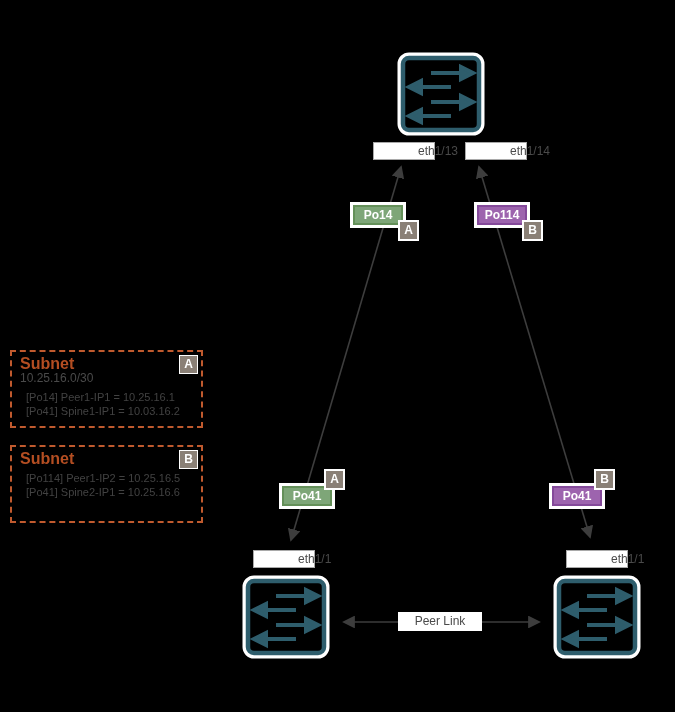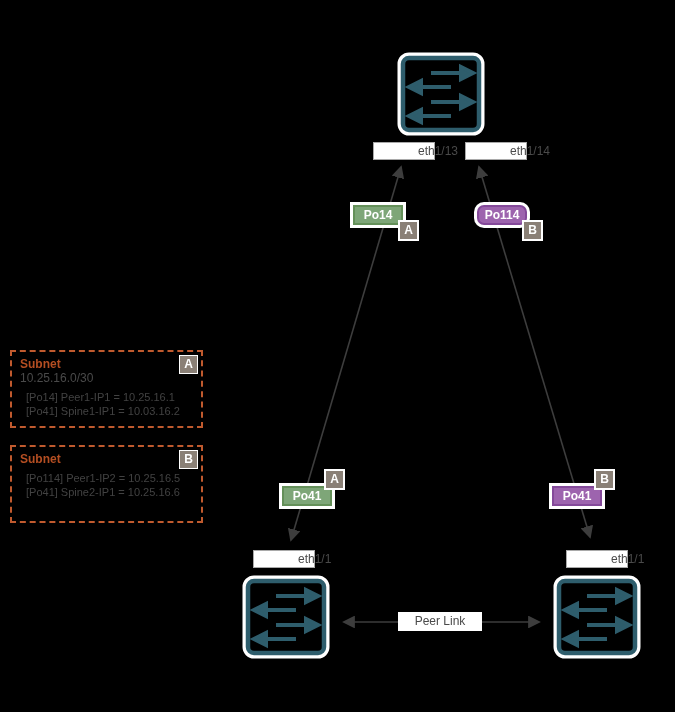--- a/index.html
+++ b/index.html
@@ -32,21 +32,21 @@
     position:absolute;z-index:4;width:21px;height:21px;
     background:#8A8076;border:2px solid #ffffff;
     color:#ffffff;font-size:12px;font-weight:700;line-height:17px;text-align:center;
   }
   
   .subnet-box{
     position:absolute;z-index:3;width:193px;height:78px;
     border:2px dashed #C05A2E;background:transparent;
     padding:5px 8px 4px 8px;
   }
-  .subnet-title{color:#B44E22;font-size:12px;font-weight:700;line-height:14px;}
+  .subnet-title{color:#B44E22;font-size:16px;font-weight:700;line-height:14px;}
   .subnet-cidr{color:#4a4a4a;font-size:12px;line-height:14px;}
   .subnet-entry{color:#424242;font-size:11px;line-height:14px;padding-left:6px;}
   .subnet-entry.first{margin-top:5px;}
   .subnet-badge{
     position:absolute;top:3px;right:3px;width:19px;height:19px;
     background:#8A8076;border:1px solid #ffffff;
     color:#ffffff;font-size:12px;font-weight:700;line-height:17px;text-align:center;
   }
   
   .peer-label{
@@ -86,21 +86,21 @@
       </g>
     </svg>
   </div>
 
   <div class="eth" style="left:373px;top:142px;">eth1/13</div>
   <div class="eth" style="left:465px;top:142px;">eth1/14</div>
 
   <div class="pc green" style="left:353px;top:205px;">Po14</div>
   <div class="badge" style="left:398px;top:220px;">A</div>
 
-  <div class="pc purple" style="left:477px;top:205px;border-radius:7px;">Po114</div>
+  <div class="pc purple" style="left:477px;top:205px;">Po114</div>
   <div class="badge" style="left:522px;top:220px;">B</div>
 
   <div class="subnet-box" style="left:10px;top:350px;">
     <div class="subnet-title">Subnet</div>
     <div class="subnet-cidr">10.25.16.0/30</div>
     <div class="subnet-entry first">[Po14] Peer1-IP1 = 10.25.16.1</div>
     <div class="subnet-entry">[Po41] Spine1-IP1 = 10.03.16.2</div>
     <div class="subnet-badge">A</div>
   </div>
 

